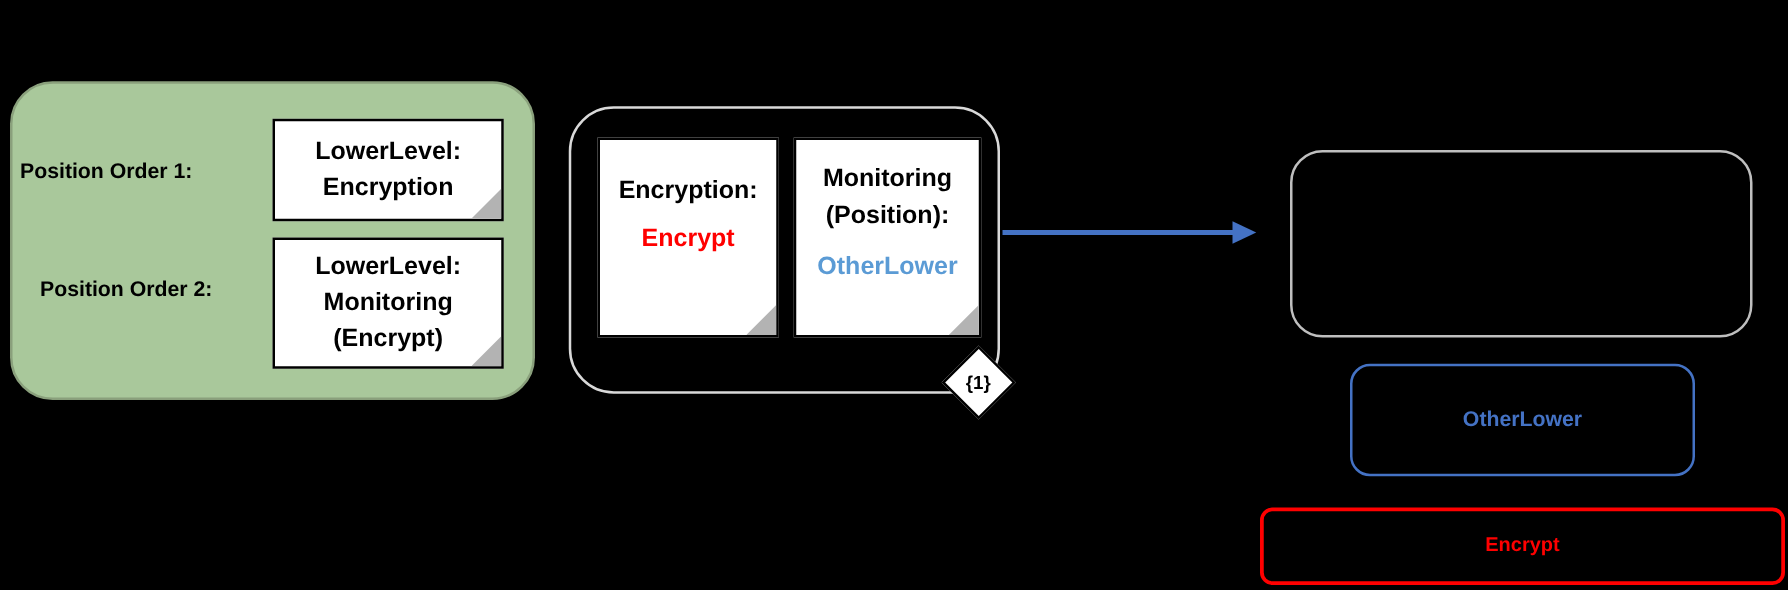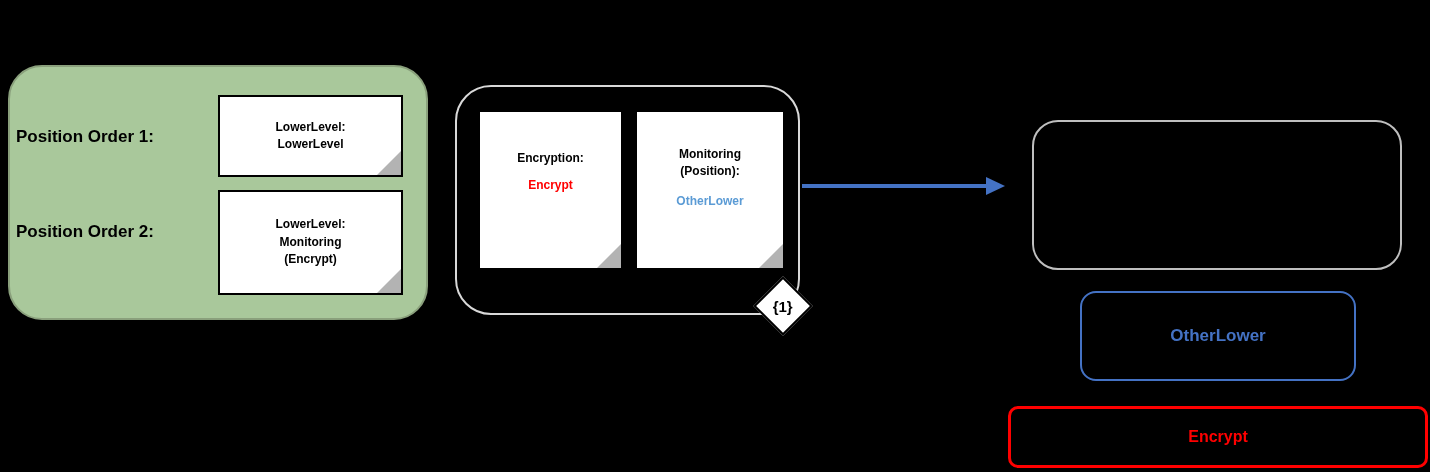--- a/index.html
+++ b/index.html
@@ -33,21 +33,21 @@
     align-items: center; justify-content: center;
     text-align: center;
     font-weight: bold; color: #000;
   }
   .note .fold {
     position: absolute; right: 0; bottom: 0;
     width: 24px; height: 24px;
     background: #b3b3b3;
     clip-path: polygon(0 100%, 100% 0, 100% 100%);
   }
-  .note-sm { font-size: 12px; line-height: 1.45; }
+  .note-sm { font-size: 20px; line-height: 1.45; }
 
   .value-red  { color: #ff0000; }
   .value-blue { color: #5b9bd5; }
 
   
   .mid-container {
     left: 455px; top: 85px; width: 345px; height: 230px;
     border: 2px solid #d9d9d9;
     border-radius: 36px;
     background: #000;
@@ -96,25 +96,25 @@
 <body>
 
 <div class="canvas">
 
   <div class="abs green-panel"></div>
 
   <div class="abs pos-label" style="left:16px; top:127px;">Position Order 1:</div>
 
   <div class="note note-sm" style="left:218px; top:95px; width:185px; height:82px;">
     <div>LowerLevel:</div>
-    <div>LowerLevel</div>
+    <div>Encryption</div>
     <div class="fold"></div>
   </div>
 
-  <div class="abs pos-label" style="left:16px; top:222px;">Position Order 2:</div>
+  <div class="abs pos-label" style="left:32px; top:222px;">Position Order 2:</div>
 
   <div class="note note-sm" style="left:218px; top:190px; width:185px; height:105px;">
     <div>LowerLevel:</div>
     <div>Monitoring</div>
     <div>(Encrypt)</div>
     <div class="fold"></div>
   </div>
 
   <div class="abs mid-container"></div>
 

